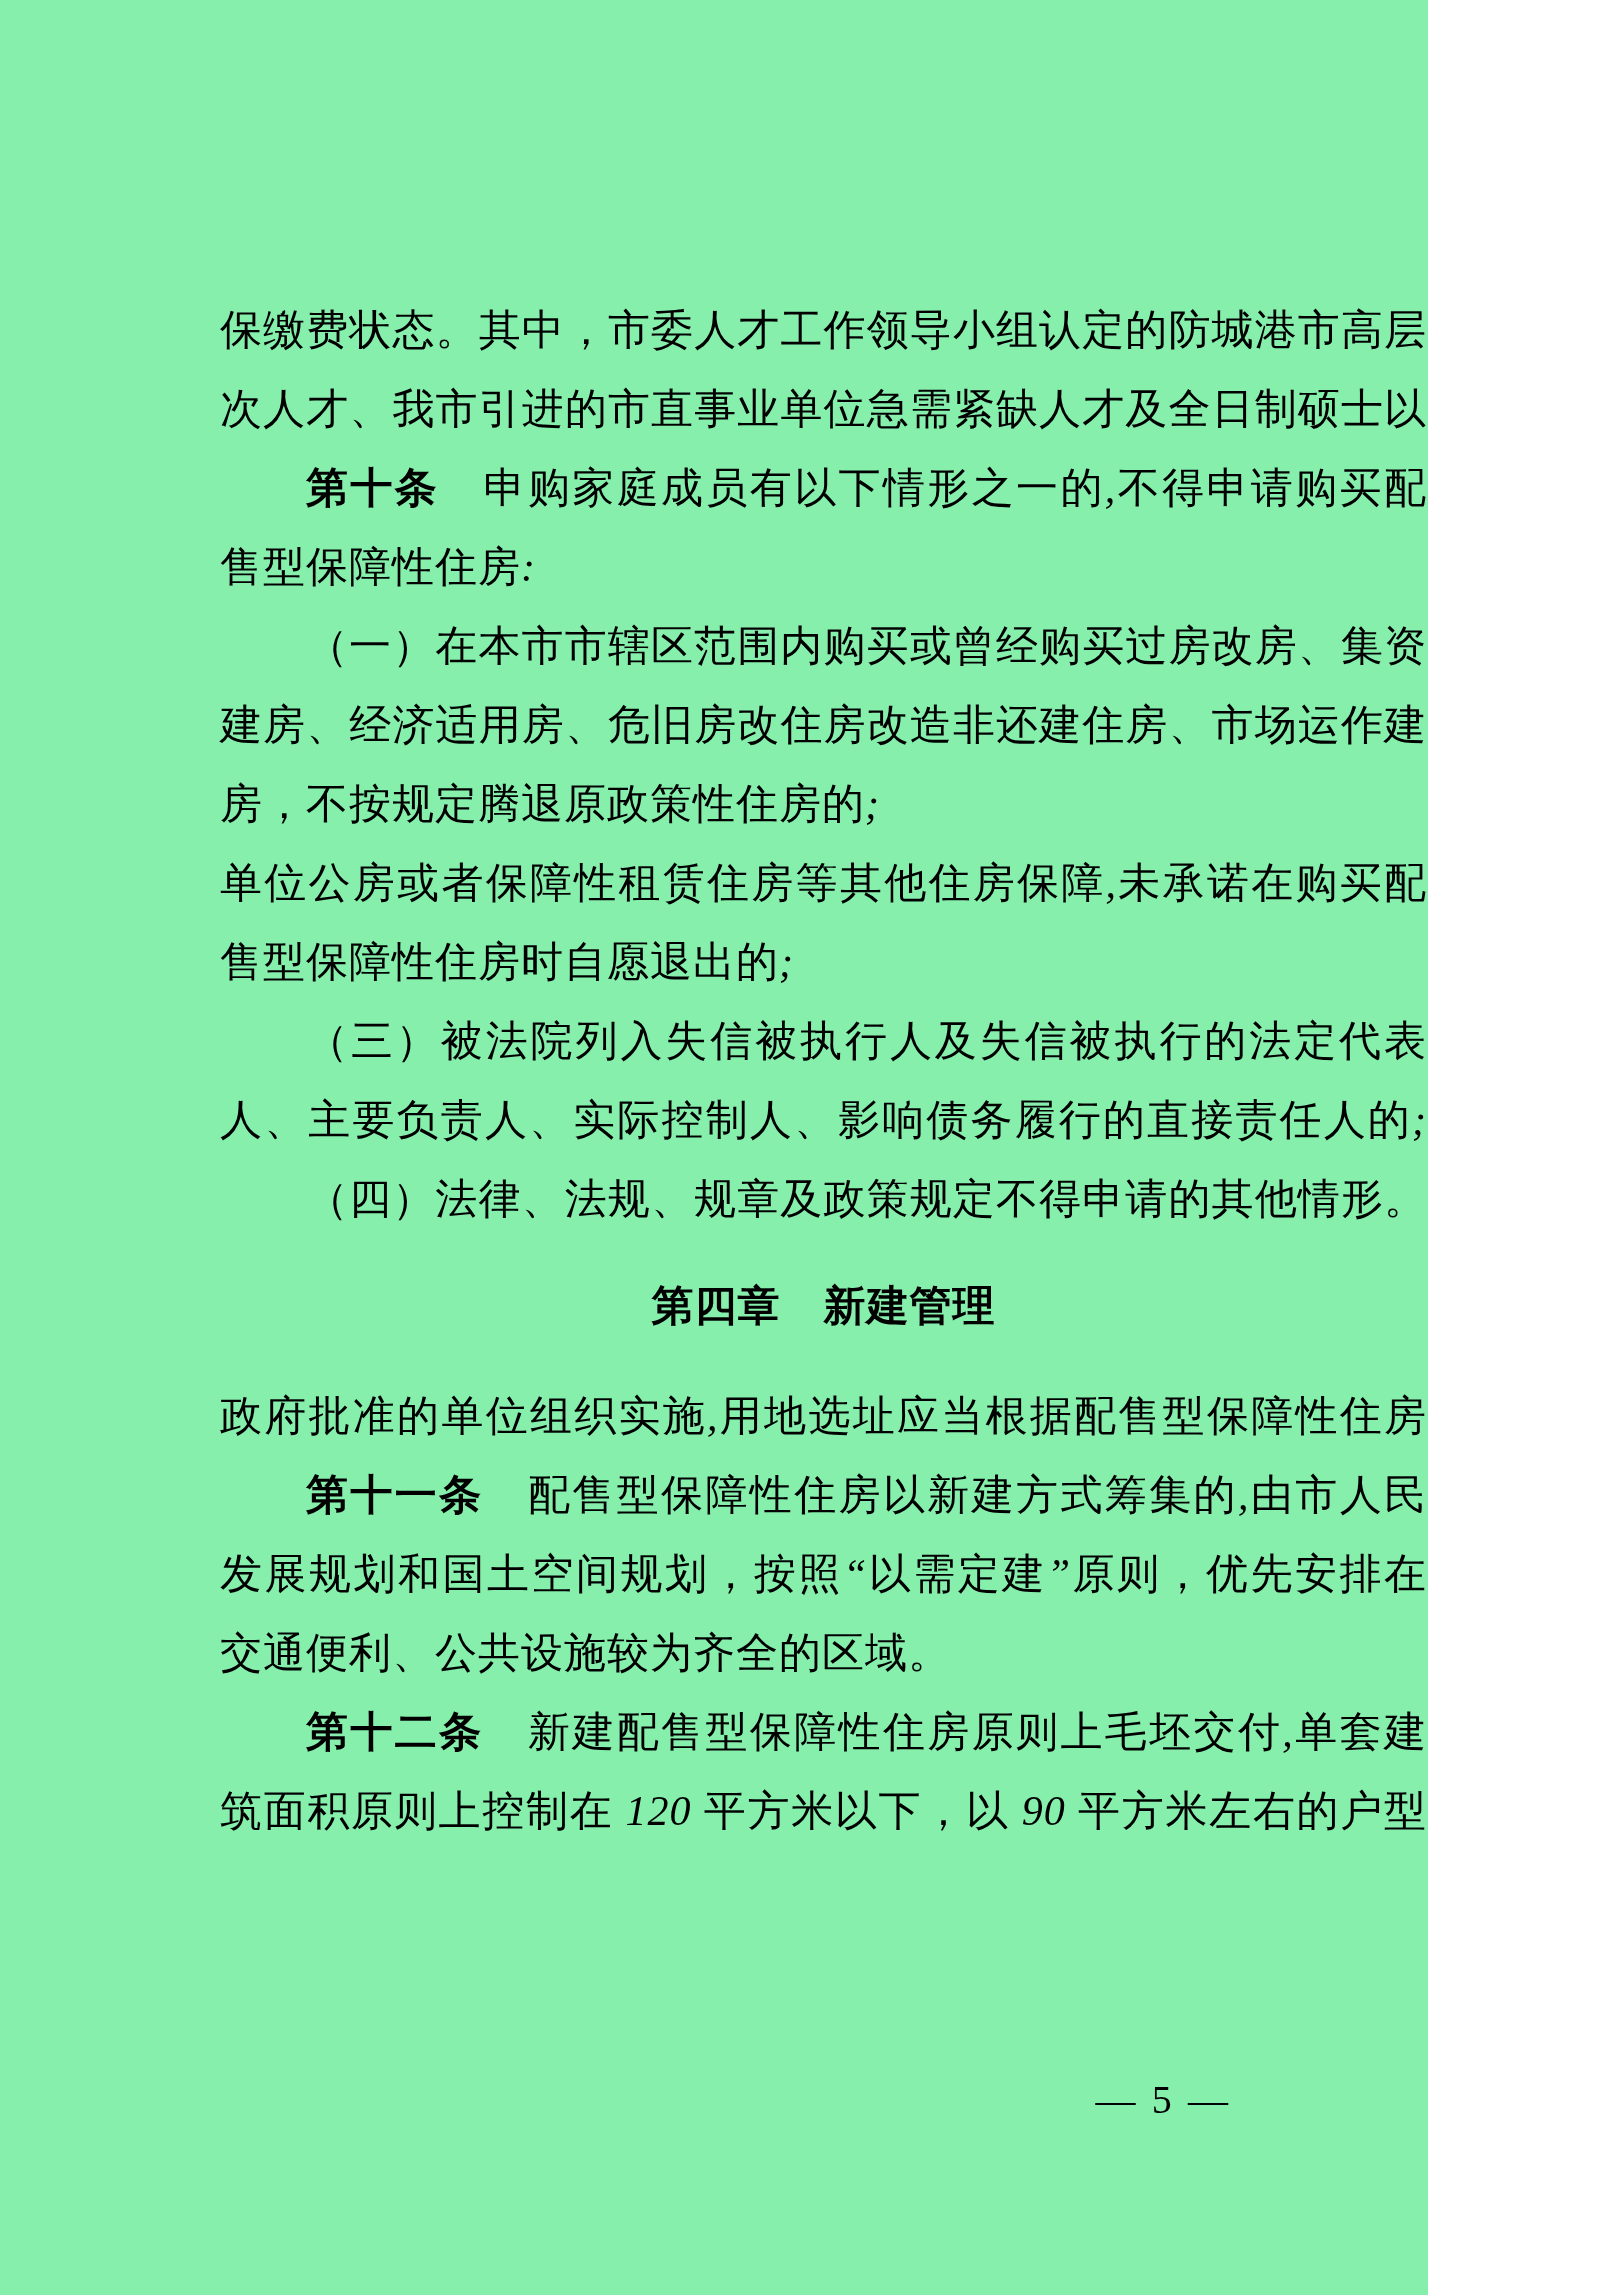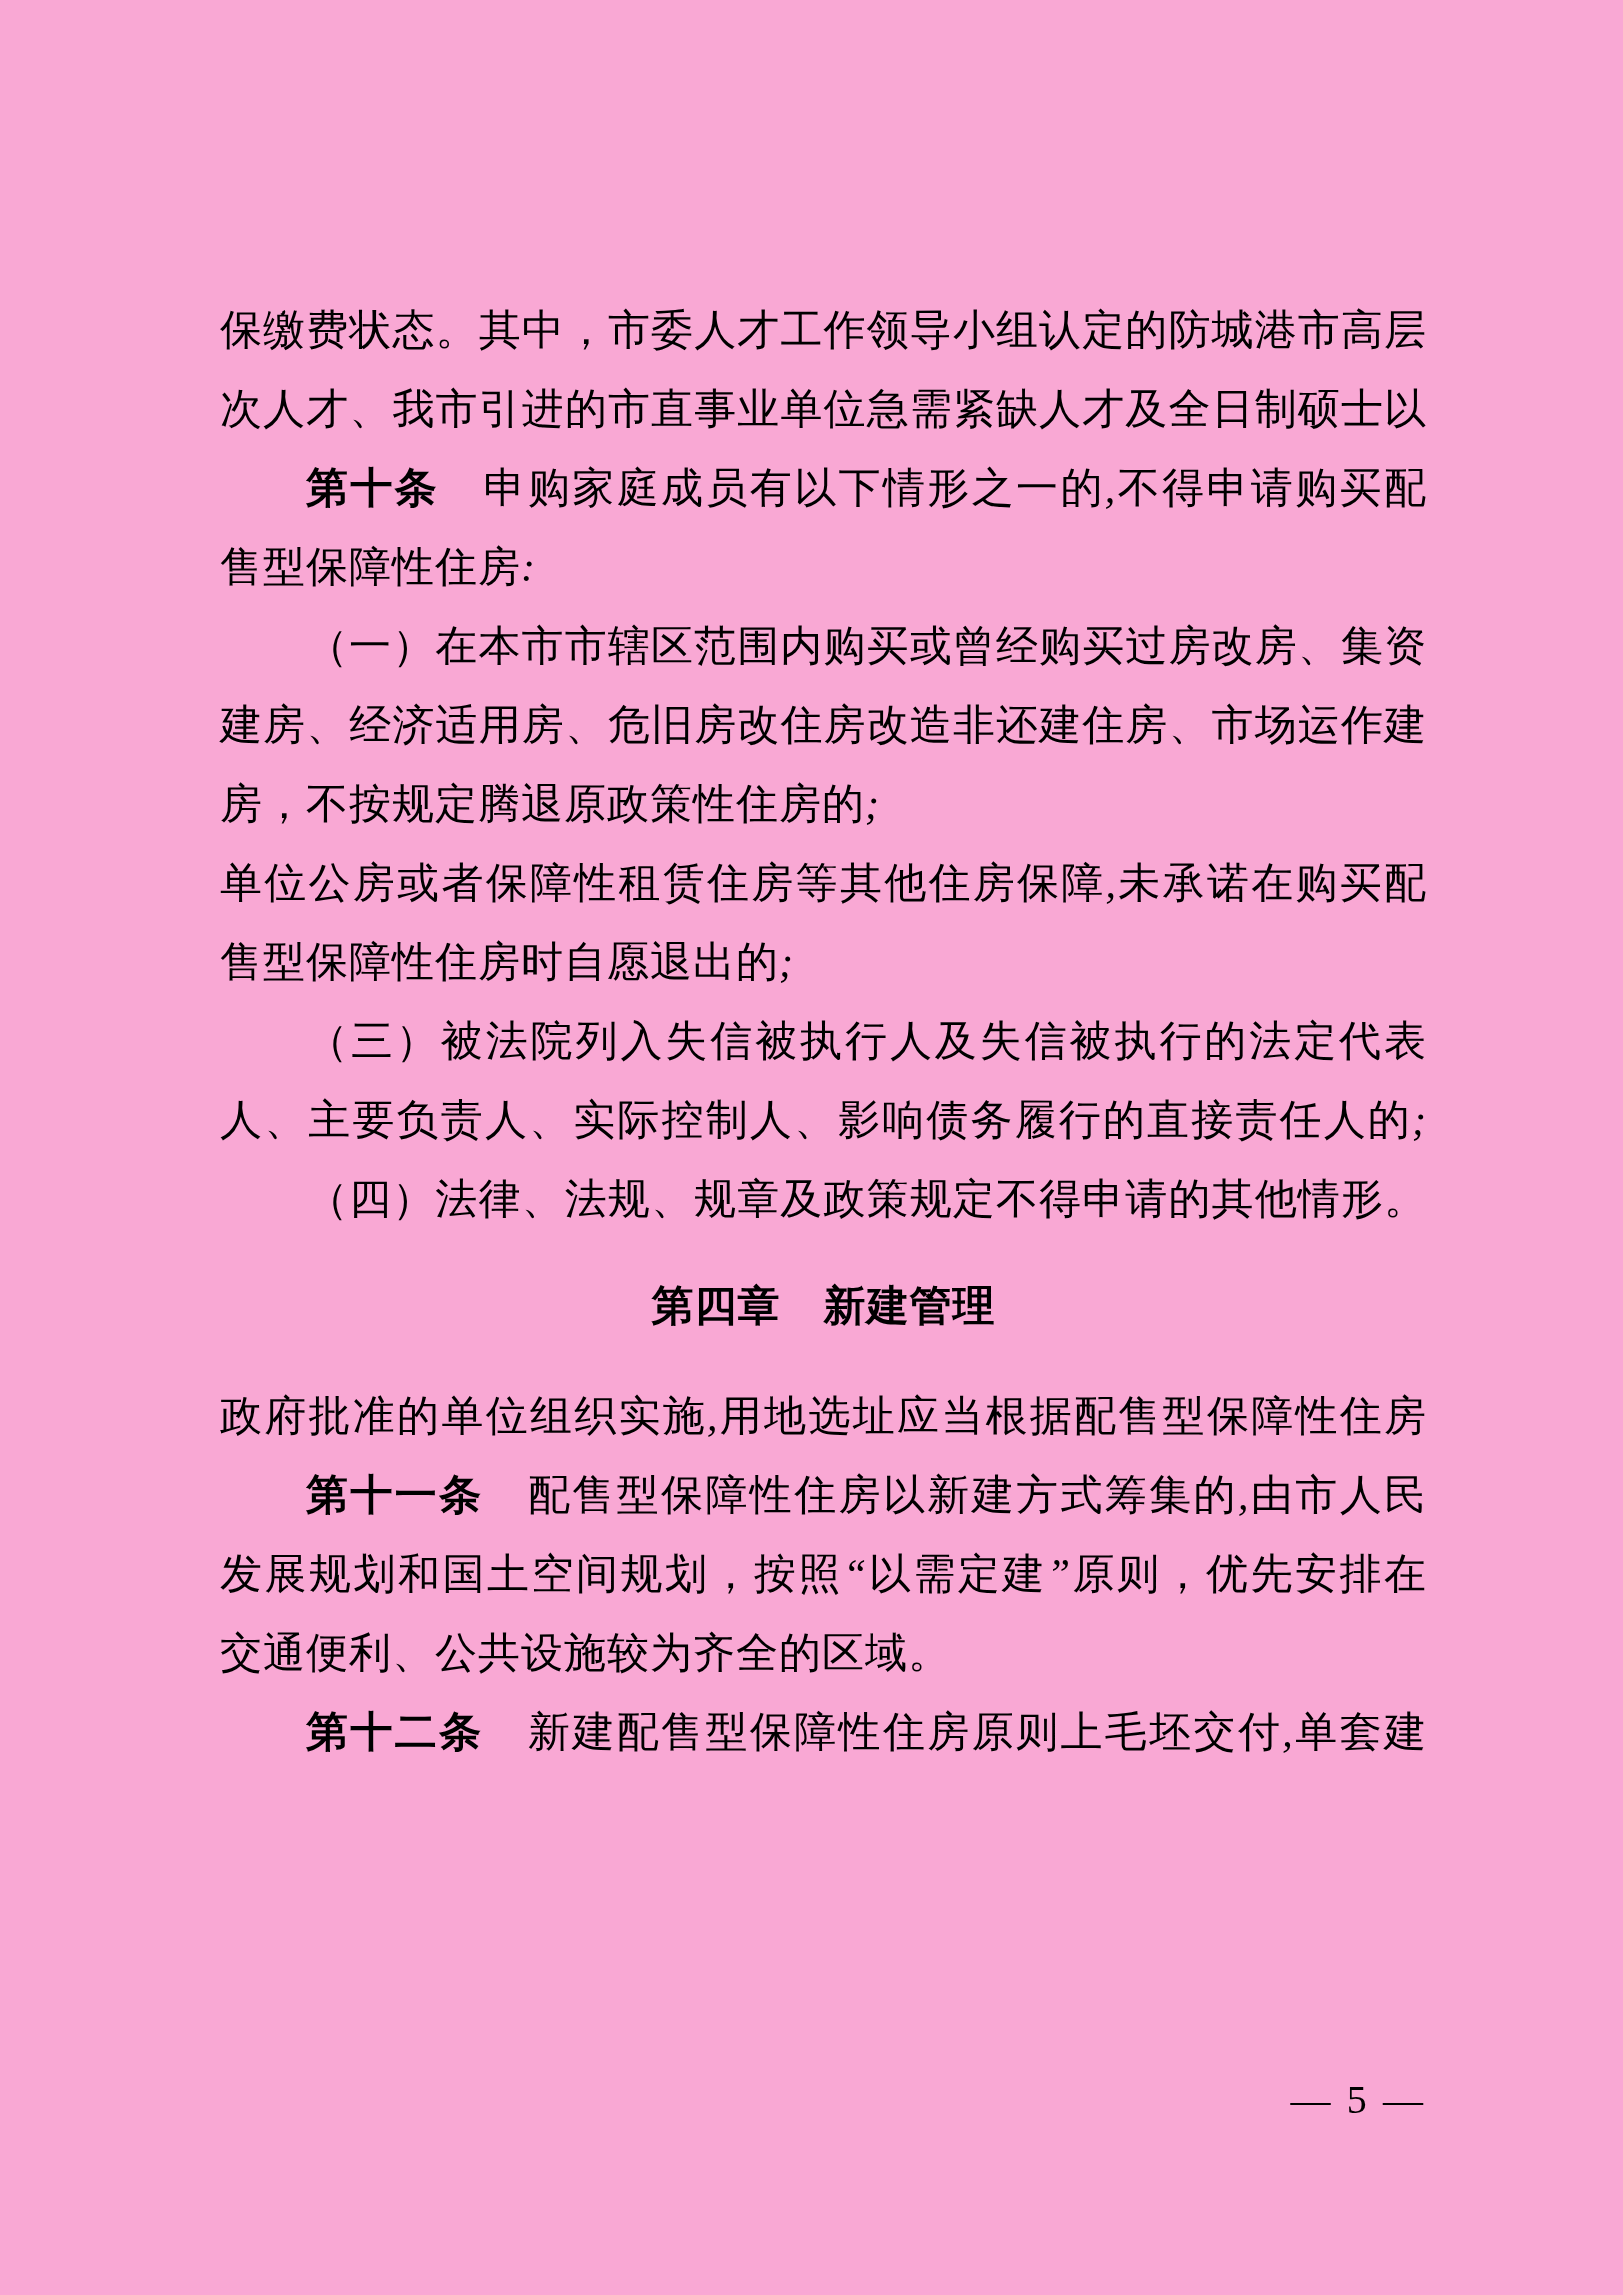--- a/index.html
+++ b/index.html
@@ -2,23 +2,23 @@
 <html style="font-size:8.2px"><head>
 <meta charset="utf-8">
 <style>
   html, body {
     margin: 0;
     padding: 0;
     background: #ffffff;
   }
   .page {
     position: relative;
-    width: 1623px;
+    width: 1428px;
     height: 2295px;
-    background: #f9a8d4;
+    background: #86efac;
     overflow: hidden;
     font-family: "Liberation Serif", "DejaVu Serif", serif;
     color: #000000;
   }
   .text-block {
     position: absolute;
     left: 220px;
     top: 291px;
     width: 1207px;
     font-size: 42px;
@@ -81,16 +81,17 @@
       <div class="line"><span>售型保障性住房时自愿退出的;</span></div>
       <div class="line indent fill"><span>（三）被法院列入失信被执行人及失信被执行的法定代表</span></div>
       <div class="line fill"><span>人、主要负责人、实际控制人、影响债务履行的直接责任人的;</span></div>
       <div class="line indent fill"><span>（四）法律、法规、规章及政策规定不得申请的其他情形。</span></div>
       <div class="line chapter"><span>第四章　新建管理</span></div>
       <div class="line fill"><span>政府批准的单位组织实施,用地选址应当根据配售型保障性住房</span></div>
       <div class="line indent fill"><b class="bold-prefix">第十一条</b><span>　配售型保障性住房以新建方式筹集的,由市人民</span></div>
       <div class="line fill"><span>发展规划和国土空间规划，按照“以需定建”原则，优先安排在</span></div>
       <div class="line"><span>交通便利、公共设施较为齐全的区域。</span></div>
       <div class="line indent fill"><b class="bold-prefix">第十二条</b><span>　新建配售型保障性住房原则上毛坯交付,单套建</span></div>
+      <div class="line fill"><span>筑面积原则上控制在 120 平方米以下，以 90 平方米左右的户型</span></div>
     </div>
   <div class="page-number">— 5 —</div>
 </div>
 
 
 </body></html>

